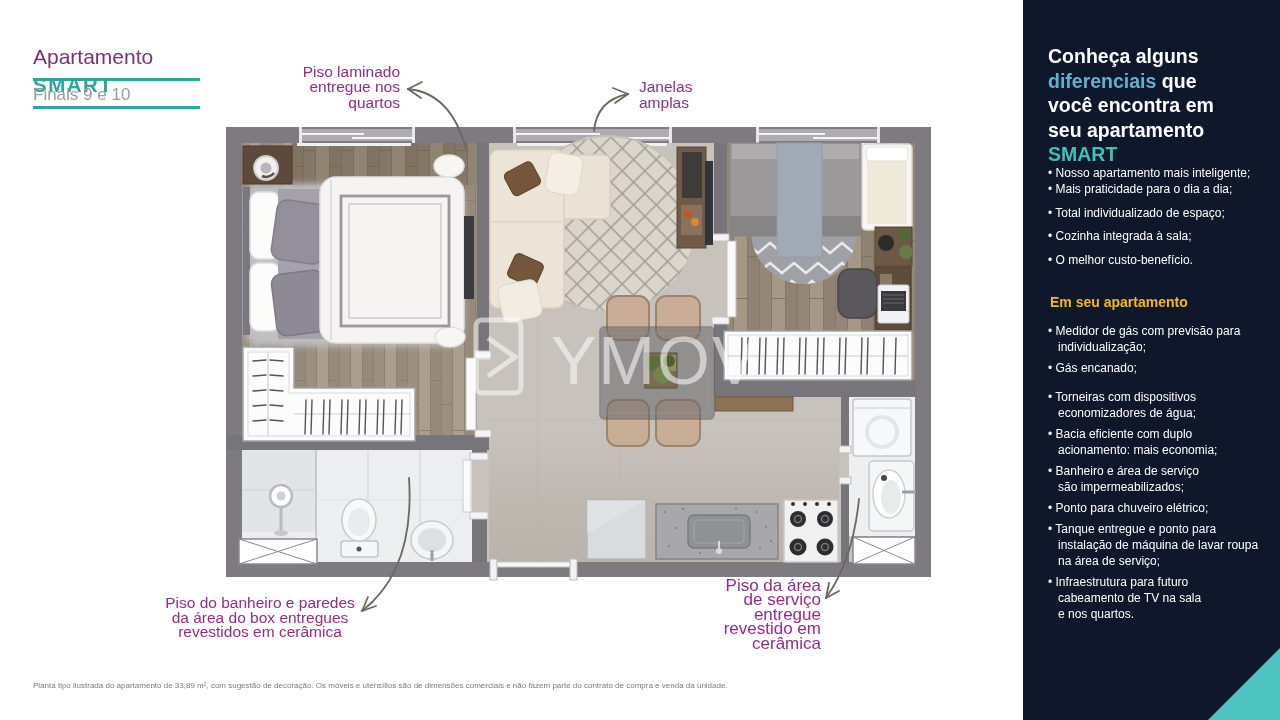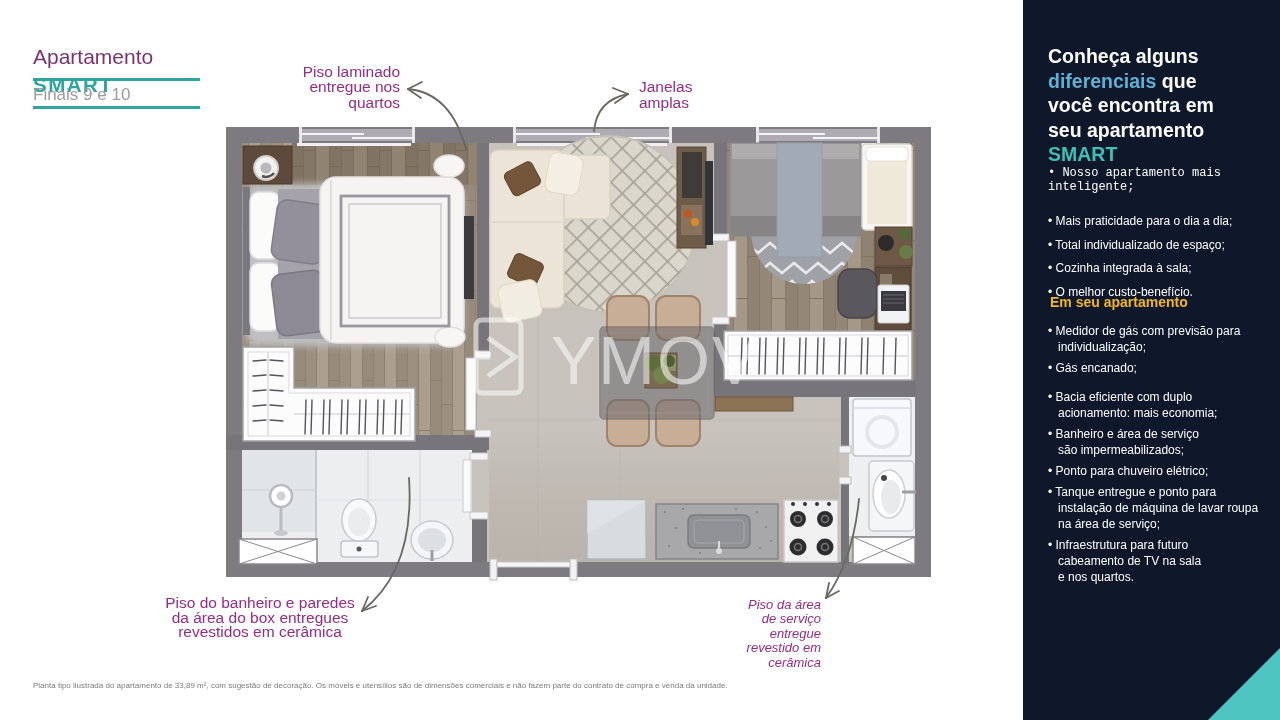--- a/index.html
+++ b/index.html
@@ -534,41 +534,42 @@
 <line x1="826" y1="598" x2="829" y2="583"></line>
       </g>
 </svg>
 
 <div class="abs" style="left:240px;top:64px;width:160px;text-align:right;font-size:15.5px;line-height:15.3px;color:#942c85;">Piso laminado<br>entregue nos<br>quartos</div>
 
 <div class="abs" style="left:639px;top:79px;width:100px;text-align:left;font-size:15.5px;line-height:16px;color:#942c85;">Janelas<br>amplas</div>
 
 <div class="abs" style="left:160px;top:596px;width:200px;text-align:center;font-size:15.5px;line-height:14.6px;color:#942c85;">Piso do banheiro e paredes<br>da área do box entregues<br>revestidos em cerâmica</div>
 
-<div class="abs" style="left:700px;top:598px;width:121px;text-align:right;font-size:13px;line-height:14.4px;color:#942c85;font-style:italic;">Piso da área<br>de serviço<br>entregue<br>revestido em<br>cerâmica</div>
+<div class="abs" style="left:700px;top:579px;width:121px;text-align:right;font-size:17px;line-height:14.4px;color:#942c85;">Piso da área<br>de serviço<br>entregue<br>revestido em<br>cerâmica</div>
 
 <div class="abs" style="left:33px;top:681px;font-size:8px;color:#7a7a7a;">Planta tipo ilustrada do apartamento de 33,89 m², com sugestão de decoração. Os móveis e utensílios são de dimensões comerciais e não fazem parte do contrato de compra e venda da unidade.</div>
 
 <div class="abs" style="left:1023px;top:0;width:257px;height:720px;background:#0f172a;overflow:hidden;">
 
   <div style="position:absolute;left:25px;top:44px;width:215px;font-size:19.5px;line-height:24.5px;font-weight:bold;color:#ffffff;">Conheça alguns<br><span style="color:#5fb0d5;margin-top:14px;">diferenciais</span> que<br>você encontra em<br>seu apartamento<br><span style="color:#3ec0b6;">SMART</span></div>
 
   <div style="position:absolute;left:25px;top:166px;width:220px;font-size:12px;color:#fff;">
-    <div style="margin-bottom:20px;font-family:Liberation Mono, monospace;">• Nosso apartamento mais inteligente;</div>
+    <div style="margin-bottom:2px;">• Nosso apartamento mais inteligente;</div>
     <div style="margin-bottom:9.5px;">• Mais praticidade para o dia a dia;</div>
     <div style="margin-bottom:9.5px;">• Total individualizado de espaço;</div>
     <div style="margin-bottom:9.5px;">• Cozinha integrada à sala;</div>
     <div style="margin-bottom:9.5px;">• O melhor custo-benefício.</div>
   </div>
 
   <div style="position:absolute;left:27px;top:294px;font-size:14px;font-weight:bold;color:#f2b722;">Em seu apartamento</div>
 
   <div style="position:absolute;left:25px;top:323px;width:228px;font-size:12px;line-height:16px;color:#fff;">
     <div style="margin-bottom:5px;padding-left:10px;text-indent:-10px;">• Medidor de gás com previsão para<br>individualização;</div>
     <div style="margin-bottom:13px;padding-left:10px;text-indent:-10px;">• Gás encanado;</div>
+    <div style="margin-bottom:5px;padding-left:10px;text-indent:-10px;">• Torneiras com dispositivos<br>economizadores de água;</div>
     <div style="margin-bottom:5px;padding-left:10px;text-indent:-10px;">• Bacia eficiente com duplo<br>acionamento: mais economia;</div>
     <div style="margin-bottom:5px;padding-left:10px;text-indent:-10px;">• Banheiro e área de serviço<br>são impermeabilizados;</div>
     <div style="margin-bottom:5px;padding-left:10px;text-indent:-10px;">• Ponto para chuveiro elétrico;</div>
     <div style="margin-bottom:5px;padding-left:10px;text-indent:-10px;">• Tanque entregue e ponto para<br>instalação de máquina de lavar roupa<br>na área de serviço;</div>
     <div style="margin-bottom:5px;padding-left:10px;text-indent:-10px;">• Infraestrutura para futuro<br>cabeamento de TV na sala<br>e nos quartos.</div>
   </div>
 
   <div style="position:absolute;right:0;bottom:0;width:0;height:0;border-left:72px solid transparent;border-bottom:72px solid #4ec4c0;"></div>
 </div>
 

